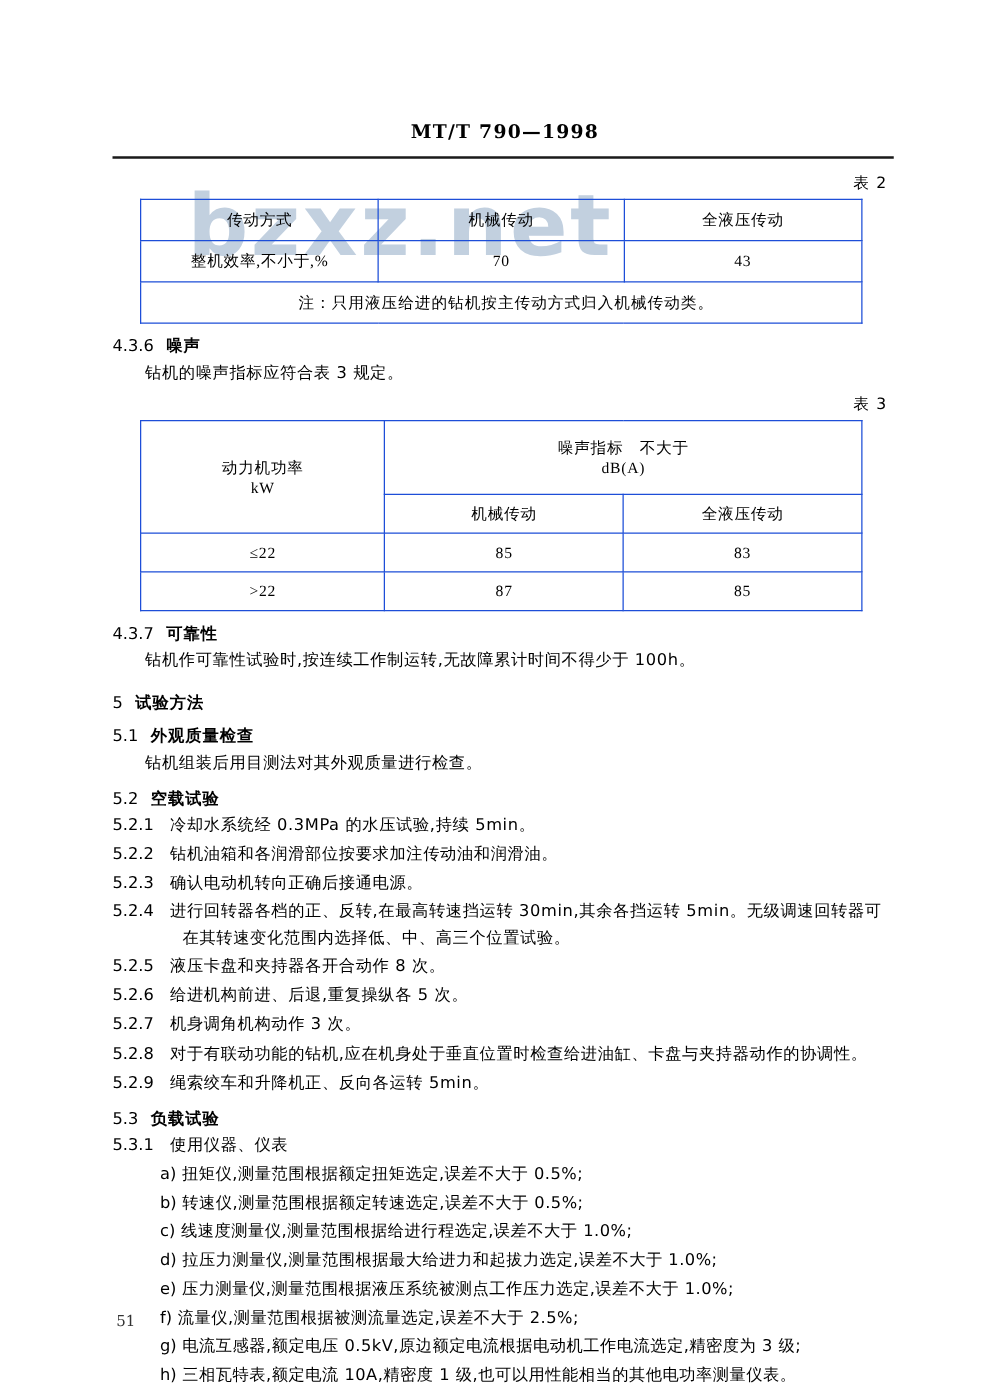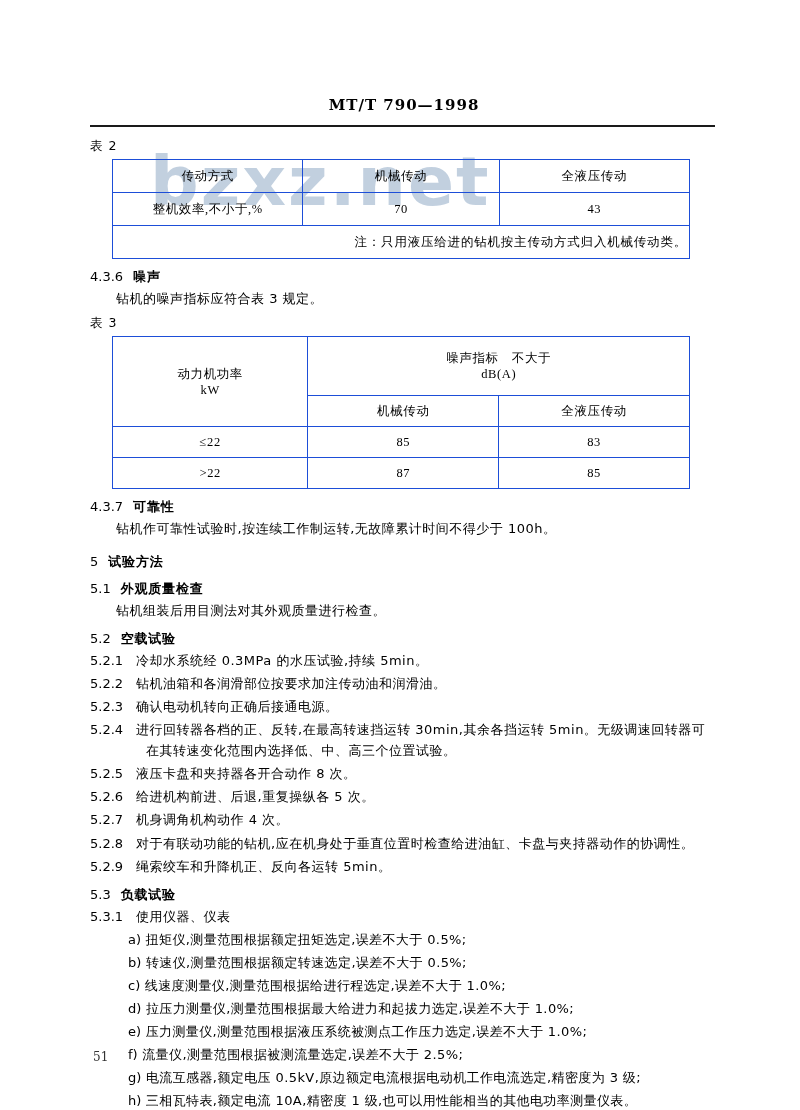--- a/index.html
+++ b/index.html
@@ -66,21 +66,21 @@
   .content {
     position: absolute;
     left: 90px;
     top: 138px;
     width: 620px;
     z-index: 2;
   }
 
   
   .table-caption {
-    text-align: left;
+    text-align: right;
     font-size: 12.5px;
     font-family: "DejaVu Sans", "Liberation Sans", sans-serif;
     margin: 0 0 4px 0;
     letter-spacing: 1px;
   }
   table.std {
     border-collapse: collapse;
     width: 578px;
     margin: 0 0 0 22px;
     table-layout: fixed;
@@ -90,21 +90,21 @@
     border: 1px solid #1d4ed8;
     font-size: 12.5px;
     font-weight: normal;
     text-align: center;
     padding: 5px 2px;
     font-family: Liberation Serif, serif;
     letter-spacing: 0.6px;
     background: transparent;
   }
   table.std td.note {
-    text-align: right;
+    text-align: center;
     padding-left: 10px;
     letter-spacing: 0.8px;
   }
   .t2 td { height: 22px; }
   .t3 td { height: 20px; }
   .t3 td.tall { height: 48px; }
 
   
   .sec-h {
     font-size: 13px;
@@ -248,21 +248,21 @@
     <div class="sec-h">
       <span class="num">5.2</span><span>空载试验</span>
     </div>
 
     <div class="item"><span class="num">5.2.1</span><span>冷却水系统经 0.3MPa 的水压试验,持续 5min。</span></div>
     <div class="item"><span class="num">5.2.2</span><span>钻机油箱和各润滑部位按要求加注传动油和润滑油。</span></div>
     <div class="item"><span class="num">5.2.3</span><span>确认电动机转向正确后接通电源。</span></div>
     <div class="item"><span class="num">5.2.4</span><span>进行回转器各档的正、反转,在最高转速挡运转 30min,其余各挡运转 5min。无级调速回转器可在其转速变化范围内选择低、中、高三个位置试验。</span></div>
     <div class="item"><span class="num">5.2.5</span><span>液压卡盘和夹持器各开合动作 8 次。</span></div>
     <div class="item"><span class="num">5.2.6</span><span>给进机构前进、后退,重复操纵各 5 次。</span></div>
-    <div class="item"><span class="num">5.2.7</span><span>机身调角机构动作 4 次。</span></div>
+    <div class="item"><span class="num">5.2.7</span><span>机身调角机构动作 3 次。</span></div>
     <div class="item"><span class="num">5.2.8</span><span>对于有联动功能的钻机,应在机身处于垂直位置时检查给进油缸、卡盘与夹持器动作的协调性。</span></div>
     <div class="item"><span class="num">5.2.9</span><span>绳索绞车和升降机正、反向各运转 5min。</span></div>
 
     <div class="sec-h">
       <span class="num">5.3</span><span>负载试验</span>
     </div>
 
     <div class="item"><span class="num">5.3.1</span><span>使用仪器、仪表</span></div>
 
     <div class="sub"><span class="lbl">a)</span> <span>扭矩仪,测量范围根据额定扭矩选定,误差不大于 0.5%;</span></div>

